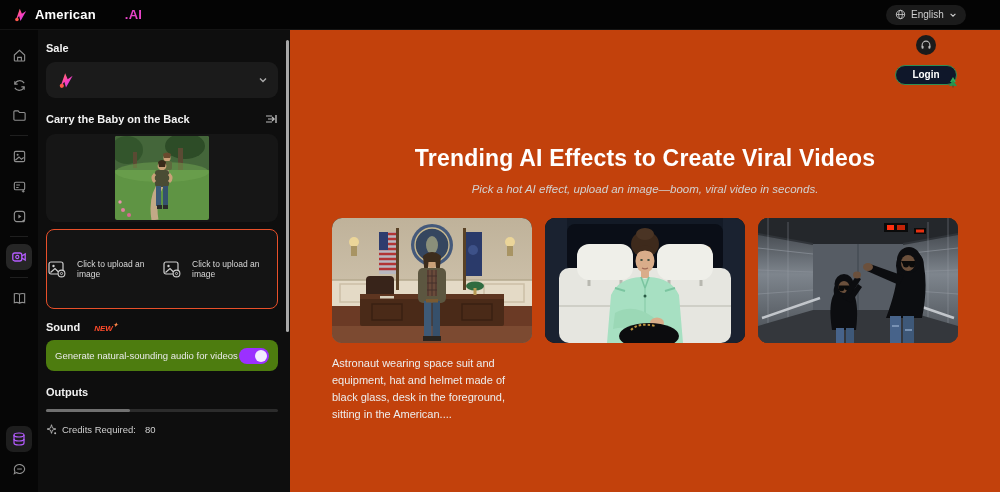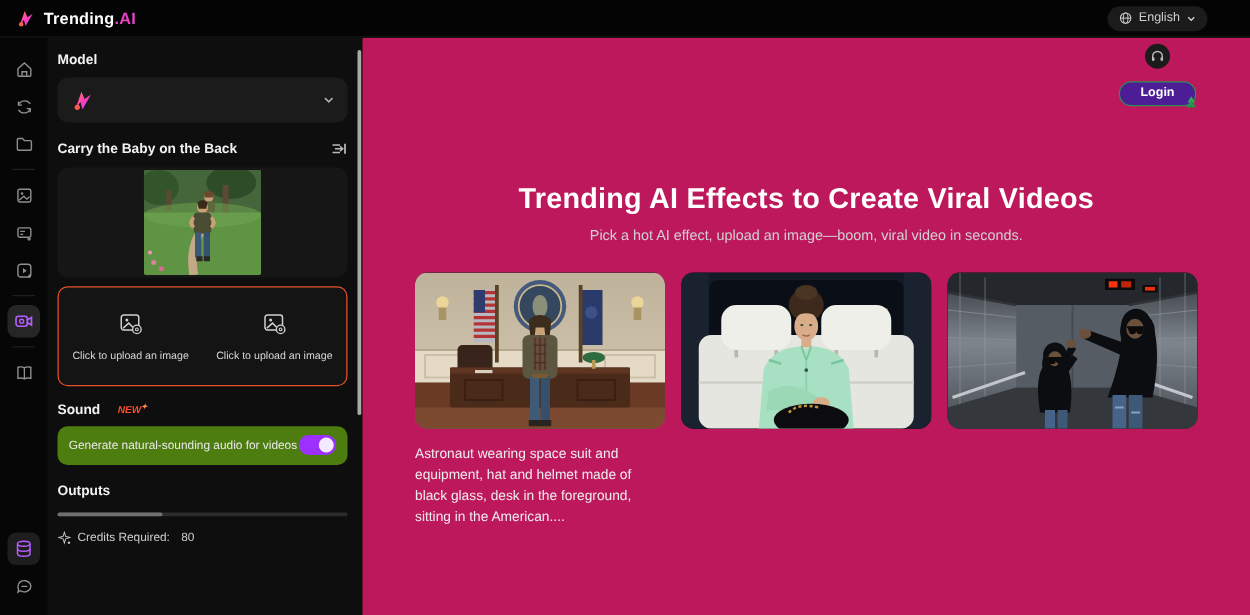--- a/index.html
+++ b/index.html
@@ -5,40 +5,40 @@
   * { margin:0; padding:0; box-sizing:border-box; }
   html,body { background:#000; }
   body { font-family:"Liberation Sans", sans-serif; }
   .app { position:relative; width:1000px; height:492px; background:#070707; overflow:hidden; }
 
   
   .header { position:absolute; top:0; left:0; right:0; height:30px; background:#040404;
     border-bottom:1px solid #141414; display:flex; align-items:center; justify-content:space-between; padding:0 14px 0 12px; z-index:5; }
   .logo { display:flex; align-items:center; gap:6px; }
   .logo-text { font-size:13px; font-weight:bold; color:#fff; letter-spacing:.2px; }
-  .logo-ai { color:#e743c8; }
+  .logo-ai { color:#e743c8;margin-left:29px; }
   .header-right { display:flex; align-items:center; gap:10px;flex-direction:column; }
 
   .sale-badge { position:relative; height:20px; border-radius:10px; display:flex; align-items:center; gap:4px;
     padding:0 16px 0 6px; font-size:9.5px; font-weight:bold; color:#ffe94d; cursor:pointer;
     background:
       radial-gradient(circle 3px at 18% 0%, #f2f6f2 95%, transparent),
       radial-gradient(circle 4px at 34% -1px, #e8f0e8 95%, transparent),
       radial-gradient(circle 3px at 78% 0%, #eef4ee 95%, transparent),
       linear-gradient(#2cb85a, #128038);
     border:1px solid #3ccf6e; }
   .credits-pill { height:20px; border:1px solid #7b2fd0; border-radius:10px; background:#130a1d;
     display:flex; align-items:center; gap:6px; padding:0 9px; cursor:pointer; }
   .credit-count { color:#c35cff; font-size:10px; font-weight:bold; }
   .pill-sep { width:1px; height:10px; background:#3c3c3c; }
   .upgrade-label { color:#f0f0f0; font-size:10px; font-weight:bold; }
   .lang-pill { height:20px; border-radius:10px; background:#1b1b1b; display:flex; align-items:center; gap:5px;
     padding:0 9px; color:#cfcfcf; font-size:10px; cursor:pointer; }
   .support-btn { width:20px; height:20px; border-radius:50%; background:#1b1b1b; display:flex; align-items:center; justify-content:center; cursor:pointer; }
-  .login-btn { position:relative; height:20px; border-radius:10px; background:#4c1d95; border:1px solid #2f8d54;
+  .login-btn { position:relative; height:20px; border-radius:10px; background:#0f172a; border:1px solid #2f8d54;
     color:#fff; font-size:10px; font-weight:bold; padding:0 16px; cursor:pointer; font-family:inherit; }
   .login-tree { position:absolute; right:-3px; bottom:-4px; }
 
   
   .rail { position:absolute; left:0; top:30px; bottom:0; width:38px; background:#060606;
     display:flex; flex-direction:column; align-items:center; padding:10px 0 8px; }
   .rail-btn { width:26px; height:26px; display:flex; align-items:center; justify-content:center; border-radius:7px;
     cursor:pointer; margin:2px 0; }
   .rail-btn.active { background:#262626; }
   .rail-btn.hl { background:#1e1e1e; }
@@ -56,44 +56,44 @@
   .model-name { font-size:11.5px; font-weight:bold; color:#fff; }
   .model-desc { font-size:9px; color:#8a8a8a; }
   .model-chevron { margin-left:auto; }
 
   .effect-head { margin-top:14px; display:flex; align-items:center; justify-content:space-between; }
   .preview-card { margin-top:8px; height:88px; background:#161616; border-radius:9px; display:flex; align-items:center; justify-content:center; }
   .preview-img { width:94px; height:84px; border-radius:2px; overflow:hidden; cursor:pointer; }
 
   .upload-label { margin-top:13px; }
   .upload-box { margin-top:7px; height:80px; border:1.5px solid #e8502a; border-radius:8px; background:#141414; display:flex; }
-  .upload-zone { flex:1; display:flex; flex-direction:column; align-items:center; justify-content:center; gap:10px; cursor:pointer; }
+  .upload-zone { flex:1; display:flex; flex-direction:row; align-items:center; justify-content:center; gap:10px; cursor:pointer; }
   .upload-zone span { font-size:8.5px; color:#d8d8d8; }
   .upload-hint { margin-top:6px; background:#1a1a1a; border-radius:6px; padding:5px 12px; font-size:8px; color:#787878;
     text-align:center; line-height:1.5; }
 
   .sound-head { margin-top:12px; display:flex; align-items:baseline; gap:14px; }
   .new-badge { font-size:8px; font-style:italic; font-weight:bold; color:#ff4b2b; }
   .new-spark { font-size:6px; color:#ff8a4b; vertical-align:super; }
   .sound-card { margin-top:7px; height:31px; background:#4d7c0f; border-radius:8px; display:flex; align-items:center;
     justify-content:space-between; padding:0 9px; }
   .sound-card span { font-size:9.5px; color:#eaeaea; }
   .toggle { width:30px; height:16px; border-radius:8px; background:#9b30ff; position:relative; cursor:pointer; flex:none; }
   .toggle .knob { position:absolute; right:2px; top:2px; width:12px; height:12px; border-radius:50%; background:#f3eaff; }
 
   .outputs-label { margin-top:15px; }
   .slider { margin-top:11px; height:3px; border-radius:2px; background:#2c2c2c; position:relative; cursor:pointer; }
   .slider .fill { position:absolute; left:0; top:0; bottom:0; width:36%; border-radius:2px; background:#707070; }
   .credits-row { margin-top:12px; display:flex; align-items:center; gap:5px; font-size:9.5px; color:#cfcfcf; }
   .credits-val { margin-left:4px; }
 
   
-  .main { position:absolute; left:290px; top:30px; right:0; bottom:0; background:#be185d; }
+  .main { position:absolute; left:290px; top:30px; right:0; bottom:0; background:#c2410c; }
   .main h1 { margin-top:115px; text-align:center; color:#fff; font-size:23px; font-weight:bold; letter-spacing:.2px; }
-  .main .subtitle { margin-top:11px; text-align:center; color:#d2d2d2; font-size:11.5px; }
+  .main .subtitle { margin-top:11px; text-align:center; color:#d2d2d2; font-size:11.5px;font-style:italic; }
   .cards { margin-top:23px; display:flex; justify-content:center; gap:13px; }
   .card { width:200px; cursor:pointer; }
   .card-img { width:200px; height:125px; border-radius:10px; overflow:hidden; background:#111; }
   .card-img svg { display:block; }
   .caption { margin-top:12px; width:197px; font-size:11px; line-height:1.55; color:#ededed; }
 
   svg { flex:none; }
 </style>
 </head>
 <body>
@@ -118,21 +118,21 @@
 </svg>
 
 <div class="app">
 
   <header class="header">
     <div class="logo">
       <svg width="17" height="17" viewBox="0 0 24 24">
         <path d="M5 21 L11 4 L14 11 L20 7 L12 21 L10 14 Z" fill="url(#gLogo)"></path>
         <circle cx="7" cy="19" r="2.5" fill="#ff5a4b"></circle>
       </svg>
-      <span class="logo-text"><span>Trending</span><span class="logo-ai">.AI</span></span>
+      <span class="logo-text"><span>American</span><span class="logo-ai">.AI</span></span>
     </div>
     <div class="header-right">
       <div class="sale-badge">
         <svg width="13" height="13" viewBox="0 0 14 14">
           <rect x="2" y="6" width="9" height="7" rx="1" fill="#e8467c"></rect>
           <rect x="1.2" y="4" width="10.6" height="2.6" rx="1" fill="#ff7aa6"></rect>
           <rect x="5.8" y="4" width="1.6" height="9" fill="#ffe94d"></rect>
         </svg>
         <span>Holiday Sale</span>
       </div>
@@ -247,21 +247,21 @@
     </div>
     <div class="rail-btn">
       <svg width="15" height="15" viewBox="0 0 16 16">
         <path d="M2.5 7.5 a5.5 4.8 0 1 1 2.2 3.8 L2.5 12.5 l.6-2.4 A4.8 4.8 0 0 1 2.5 7.5 Z" fill="none" stroke="#8f8f8f" stroke-width="1.2"></path>
         <path d="M5.5 7.5 h5" stroke="#8f8f8f" stroke-width="1.1"></path>
       </svg>
     </div>
   </nav>
 
   <aside class="panel">
-    <div class="sec-label">Model</div>
+    <div class="sec-label">Sale</div>
     <div class="model-card">
       <svg width="20" height="20" viewBox="0 0 24 24">
         <path d="M5 21 L11 4 L14 11 L20 7 L12 21 L10 14 Z" fill="url(#gLogo)"></path>
         <circle cx="7" cy="19" r="2.5" fill="#ff5a4b"></circle>
       </svg>
       <svg class="model-chevron" width="10" height="10" viewBox="0 0 10 10">
         <path d="M2 3.5 L5 6.5 L8 3.5" fill="none" stroke="#aaa" stroke-width="1.4"></path>
       </svg>
     </div>
 

